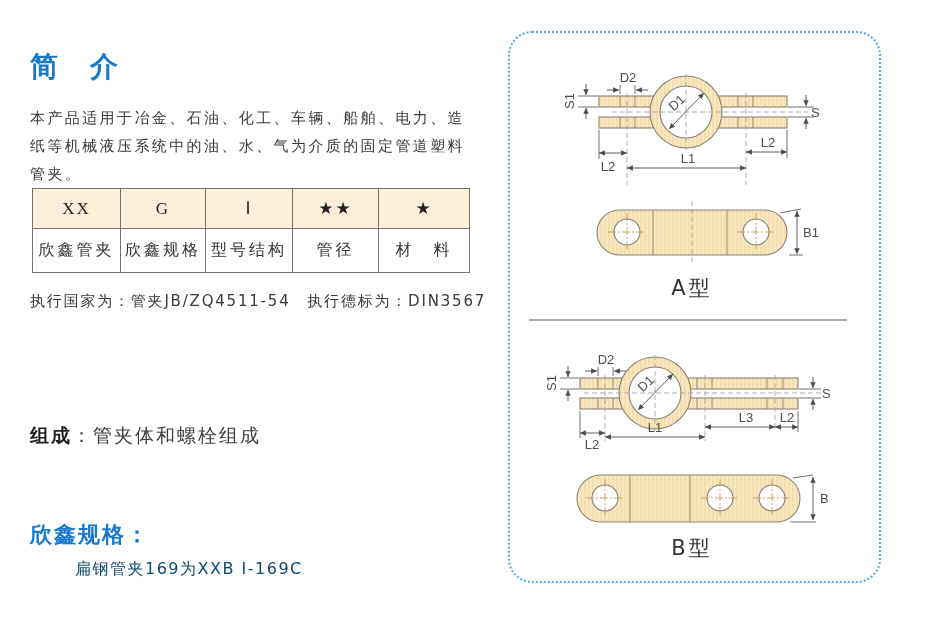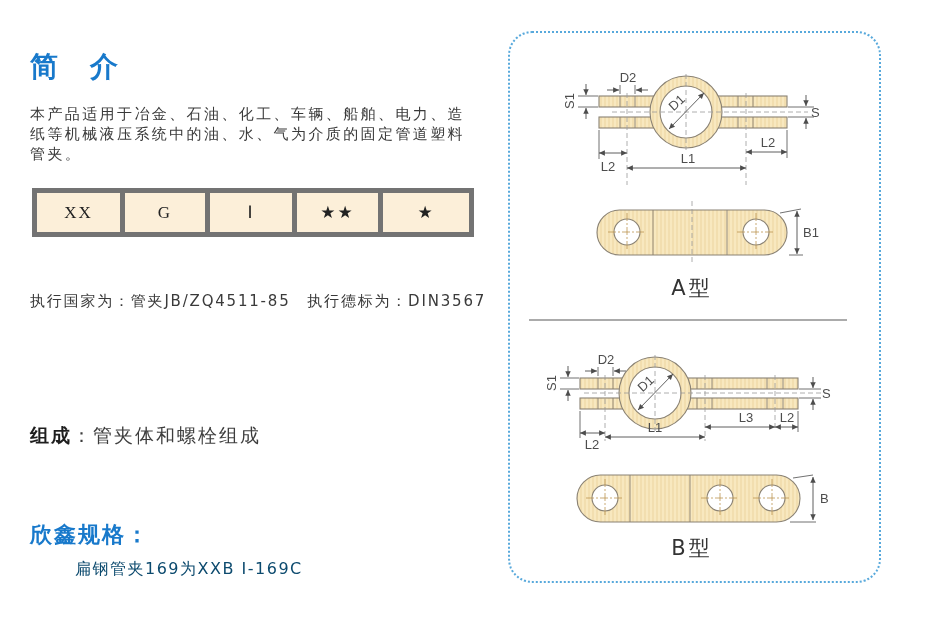--- a/index.html
+++ b/index.html
@@ -1,24 +1,24 @@
 <!DOCTYPE html>
 <html><head>
 <meta charset="utf-8">
 <style>
   html,body{margin:0;padding:0;background:#fff;}
   #page{position:relative;width:920px;height:628px;background:#ffffff;overflow:hidden;
         font-family:"DejaVu Sans",sans-serif;color:#3a3a3a;}
   .abs{position:absolute;}
   
   #intro-title{left:30px;top:48px;font-size:28px;font-weight:700;color:#1879cb;letter-spacing:2px;}
-  #intro-paragraph{left:30px;top:104px;width:448px;font-size:15px;line-height:20px;
+  #intro-paragraph{left:30px;top:104px;width:448px;font-size:15px;line-height:28px;
         letter-spacing:2.4px;color:#3a3a3a;}
   #model-table{left:32px;top:188px;border-collapse:collapse;table-layout:fixed;width:437px;}
-  #model-table td{border:5px solid #737373;text-align:center;vertical-align:middle;}
+  #model-table td{border:1px solid #737373;text-align:center;vertical-align:middle;}
   #model-table tr.hd td{height:37px;background:#fcefd9;font-family:"Liberation Serif",serif;
         font-size:17px;color:#222;letter-spacing:2px;}
   #model-table tr.bd td{height:41px;background:#fff;font-size:16px;color:#333;letter-spacing:3px;}
   #standards{left:30px;top:292px;font-size:15px;letter-spacing:1.8px;color:#3a3a3a;}
   #series-title{left:30px;top:390px;font-size:20px;font-weight:700;color:#1879cb;letter-spacing:1px;}
   .spec-line{left:30px;font-size:19px;letter-spacing:2px;color:#3d3d3d;}
   .spec-label{font-weight:700;color:#1e1e1e;}
   #composition-line{top:423px;}
   #material-line{top:450px;}
   #order-title{left:30px;top:520px;font-size:22px;font-weight:700;color:#1879cb;letter-spacing:2px;}
@@ -59,24 +59,31 @@
         <col style="width:91px">
       </colgroup>
     <tbody>
         <tr class="hd">
       <td>XX</td>
       <td>G</td>
       <td>Ⅰ</td>
       <td>★★</td>
       <td>★</td>
     </tr>
+    <tr class="bd">
+      <td>欣鑫管夹</td>
+      <td>欣鑫规格</td>
+      <td>型号结构</td>
+      <td>管径</td>
+      <td>材　料</td>
+    </tr>
   </tbody>
     </table>
 
-  <div id="standards" class="abs">执行国家为：管夹JB/ZQ4511-85　执行德标为：DIN3567</div>
+  <div id="standards" class="abs">执行国家为：管夹JB/ZQ4511-54　执行德标为：DIN3567</div>
 
 
   <div id="composition-line" class="abs spec-line">
     <span class="spec-label">组成</span><span>：管夹体和螺栓组成</span>
   </div>
 
 
   <div id="order-title" class="abs">欣鑫规格：</div>
 
   <div id="order-example" class="abs">扁钢管夹169为XXB Ⅰ-169C</div>

